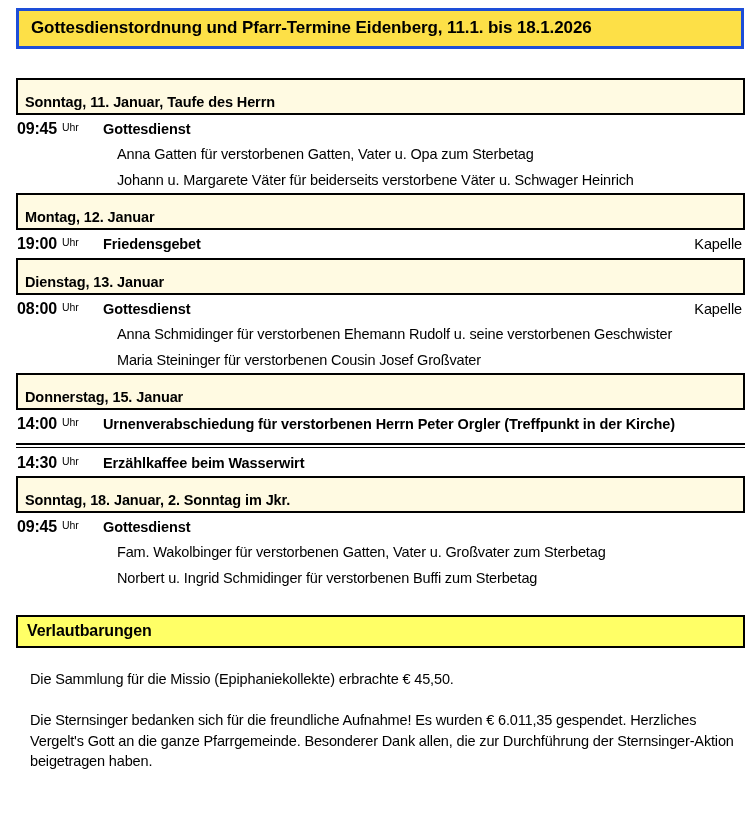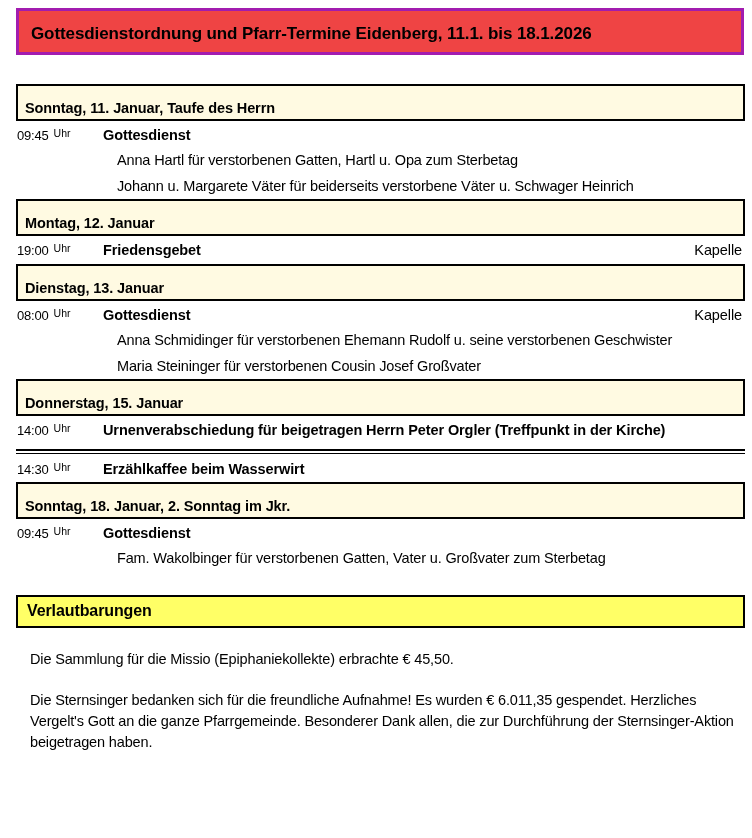--- a/index.html
+++ b/index.html
@@ -13,23 +13,23 @@
     height: 838px;
     overflow: hidden;
     font-family: "Liberation Sans", sans-serif;
     color: #000000;
     -webkit-font-smoothing: antialiased;
   }
 
   
   .title-bar {
     margin: 8px 8px 0 16px;
-    border: 3px solid #a21caf;
-    background: #ef4444;
-    padding: 13px 10px 8px 12px;
+    border: 3px solid #1d4ed8;
+    background: #fde047;
+    padding: 7px 10px 8px 12px;
     box-sizing: border-box;
   }
   .title-bar .title-text {
     font-size: 17px;
     font-weight: bold;
     letter-spacing: -0.1px;
     line-height: 1.15;
     white-space: nowrap;
   }
 
@@ -61,22 +61,22 @@
     box-sizing: border-box;
   }
   .event-row.tight { padding-top: 6px; }
 
   .time-cell {
     flex: 0 0 auto;
     width: 86px;
     white-space: nowrap;
   }
   .time-value {
-    font-size: 13px;
-    font-weight: normal;
+    font-size: 16px;
+    font-weight: bold;
     letter-spacing: -0.2px;
   }
   .time-unit {
     font-size: 10.5px;
     font-weight: normal;
     vertical-align: 3px;
     margin-left: 5px;
     letter-spacing: 0;
   }
 
@@ -160,21 +160,21 @@
     </div>
     <div class="day-body">
       <div class="event-row">
         <div class="time-cell">
           <span class="time-value">09:45</span><span class="time-unit">Uhr</span>
         </div>
         <div class="event-cell">Gottesdienst</div>
         <div class="place-cell"></div>
       </div>
       <div class="intentions">
-        <div class="intention-line">Anna Hartl für verstorbenen Gatten, Hartl u. Opa zum Sterbetag</div>
+        <div class="intention-line">Anna Gatten für verstorbenen Gatten, Vater u. Opa zum Sterbetag</div>
         <div class="intention-line">Johann u. Margarete Väter für beiderseits verstorbene Väter u. Schwager Heinrich</div>
       </div>
     </div>
   </div>
 
   <div class="day-block">
     <div class="day-header">
       <div class="day-text">Montag,  12. Januar</div>
     </div>
     <div class="day-body">
@@ -209,21 +209,21 @@
 
   <div class="day-block">
     <div class="day-header">
       <div class="day-text">Donnerstag,  15. Januar</div>
     </div>
     <div class="day-body">
       <div class="event-row">
         <div class="time-cell">
           <span class="time-value">14:00</span><span class="time-unit">Uhr</span>
         </div>
-        <div class="event-cell">Urnenverabschiedung für beigetragen Herrn Peter Orgler (Treffpunkt in der Kirche)</div>
+        <div class="event-cell">Urnenverabschiedung für verstorbenen Herrn Peter Orgler (Treffpunkt in der Kirche)</div>
         <div class="place-cell"></div>
       </div>
       <div class="row-sep"></div>
       <div class="event-row tight">
         <div class="time-cell">
           <span class="time-value">14:30</span><span class="time-unit">Uhr</span>
         </div>
         <div class="event-cell">Erzählkaffee beim Wasserwirt</div>
         <div class="place-cell"></div>
       </div>
@@ -237,20 +237,21 @@
     <div class="day-body">
       <div class="event-row">
         <div class="time-cell">
           <span class="time-value">09:45</span><span class="time-unit">Uhr</span>
         </div>
         <div class="event-cell">Gottesdienst</div>
         <div class="place-cell"></div>
       </div>
       <div class="intentions">
         <div class="intention-line">Fam. Wakolbinger für verstorbenen Gatten, Vater u. Großvater zum Sterbetag</div>
+        <div class="intention-line">Norbert u. Ingrid Schmidinger für verstorbenen Buffi zum Sterbetag</div>
       </div>
     </div>
   </div>
 
 </div>
 
 <div class="announce-wrap">
   <div class="announce-header">
     <div class="announce-title">Verlautbarungen</div>
   </div>

